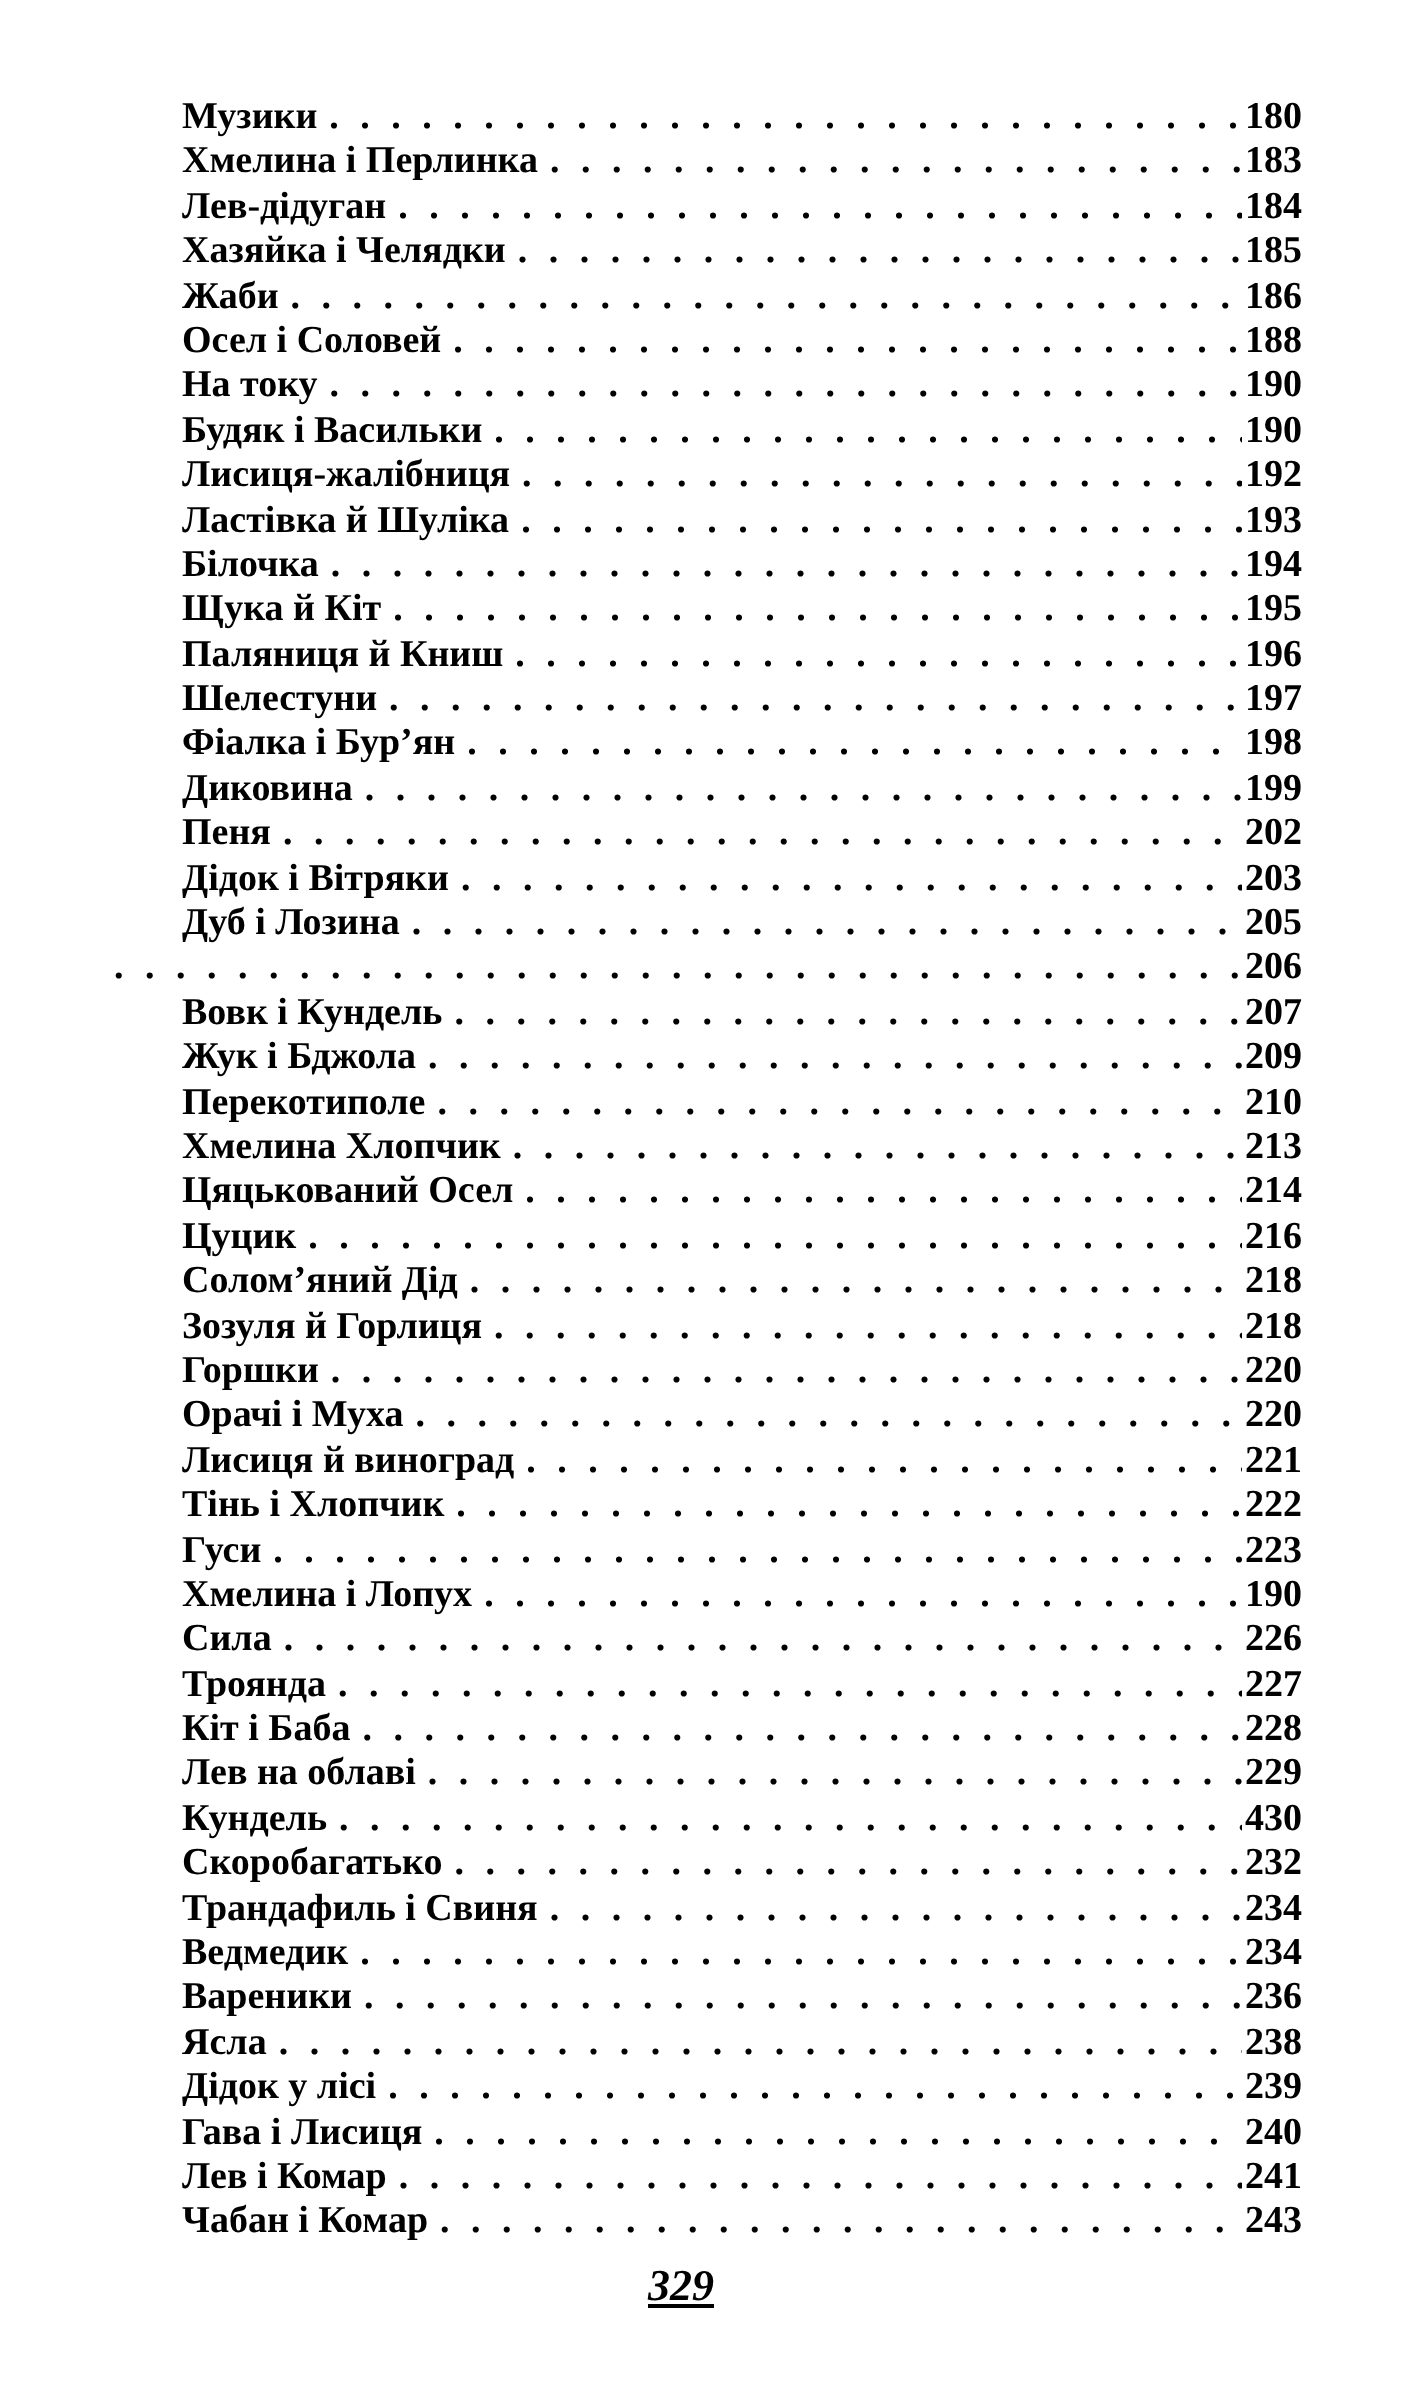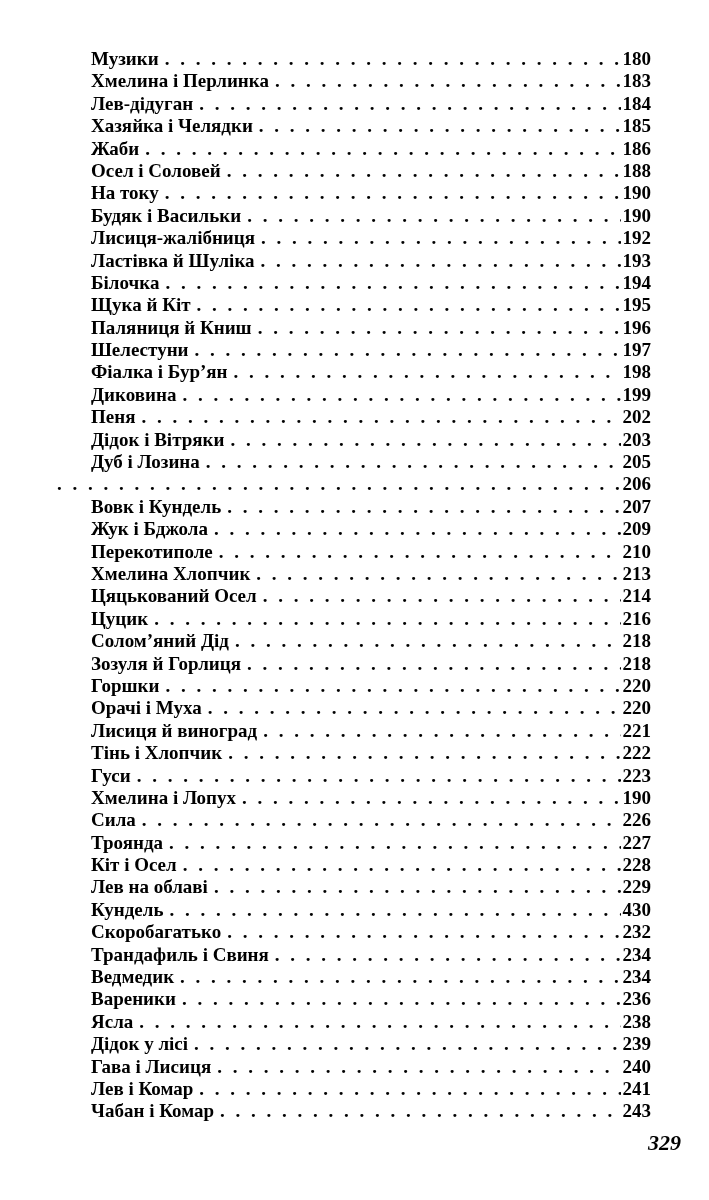--- a/index.html
+++ b/index.html
@@ -45,24 +45,25 @@
   .toc-page {
     flex: 0 0 auto;
     padding-left: 2px;
     text-align: right;
   }
   .folio {
     position: absolute;
     left: 0;
     right: 28px;
     bottom: 44px;
-    text-align: right;
+    text-align: center;
     font-size: 22px;
     font-style: italic;
     font-weight: bold;
+    text-decoration: underline;
   }
 </style>
 </head>
 <body>
 
 <div class="page">
   <div class="toc" id="toc-list">
       <div class="toc-row">
         <span class="toc-title">Музики</span>
         <span class="toc-dots">. . . . . . . . . . . . . . . . . . . . . . . . . . . . . . . . . . . . . . . . . . . . . . . . . . . . . . . . . . . . . . . . . . . . . . . . . . . . . . . . . . . . . . . . . . . . . . . . . . . . . . . . . . . . . . . . . . . . . . . . </span>
@@ -236,21 +237,21 @@
         <span class="toc-title">Сила</span>
         <span class="toc-dots">. . . . . . . . . . . . . . . . . . . . . . . . . . . . . . . . . . . . . . . . . . . . . . . . . . . . . . . . . . . . . . . . . . . . . . . . . . . . . . . . . . . . . . . . . . . . . . . . . . . . . . . . . . . . . . . . . . . . . . . . </span>
         <span class="toc-page">226</span>
       </div>
       <div class="toc-row">
         <span class="toc-title">Троянда</span>
         <span class="toc-dots">. . . . . . . . . . . . . . . . . . . . . . . . . . . . . . . . . . . . . . . . . . . . . . . . . . . . . . . . . . . . . . . . . . . . . . . . . . . . . . . . . . . . . . . . . . . . . . . . . . . . . . . . . . . . . . . . . . . . . . . . </span>
         <span class="toc-page">227</span>
       </div>
       <div class="toc-row">
-        <span class="toc-title">Кіт і Осел</span>
+        <span class="toc-title">Кіт і Баба</span>
         <span class="toc-dots">. . . . . . . . . . . . . . . . . . . . . . . . . . . . . . . . . . . . . . . . . . . . . . . . . . . . . . . . . . . . . . . . . . . . . . . . . . . . . . . . . . . . . . . . . . . . . . . . . . . . . . . . . . . . . . . . . . . . . . . . </span>
         <span class="toc-page">228</span>
       </div>
       <div class="toc-row">
         <span class="toc-title">Лев на облаві</span>
         <span class="toc-dots">. . . . . . . . . . . . . . . . . . . . . . . . . . . . . . . . . . . . . . . . . . . . . . . . . . . . . . . . . . . . . . . . . . . . . . . . . . . . . . . . . . . . . . . . . . . . . . . . . . . . . . . . . . . . . . . . . . . . . . . . </span>
         <span class="toc-page">229</span>
       </div>
       <div class="toc-row">
         <span class="toc-title">Кундель</span>

